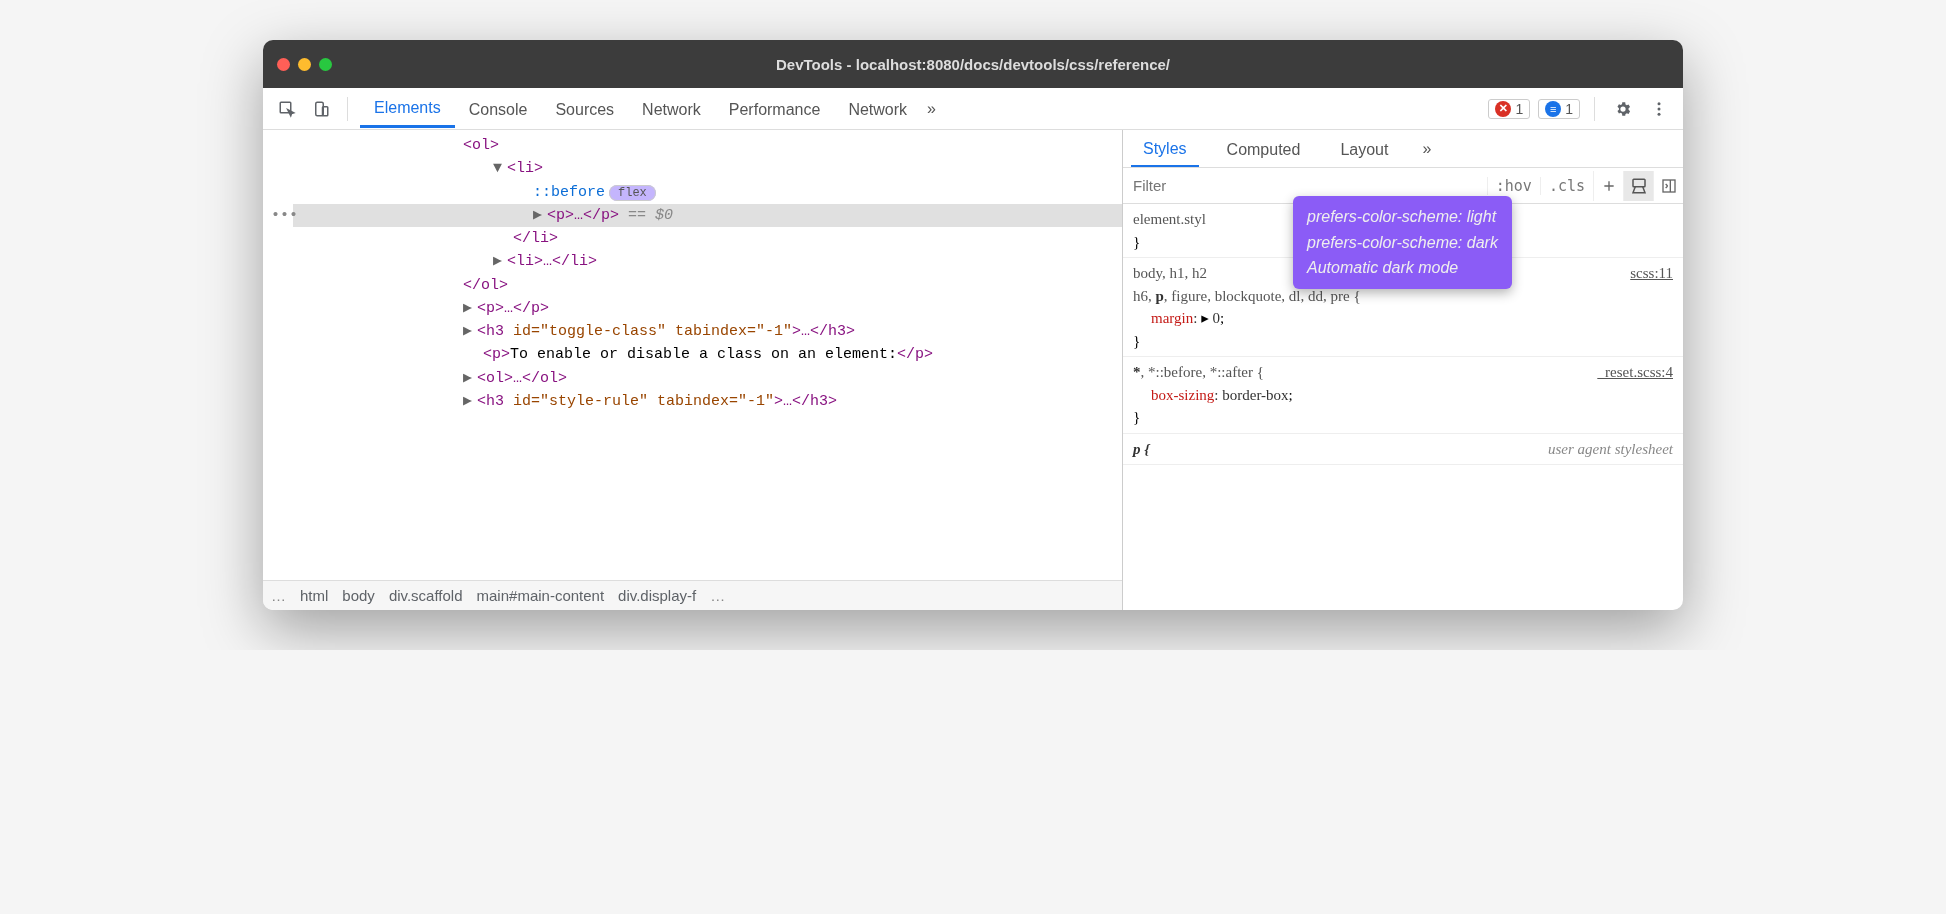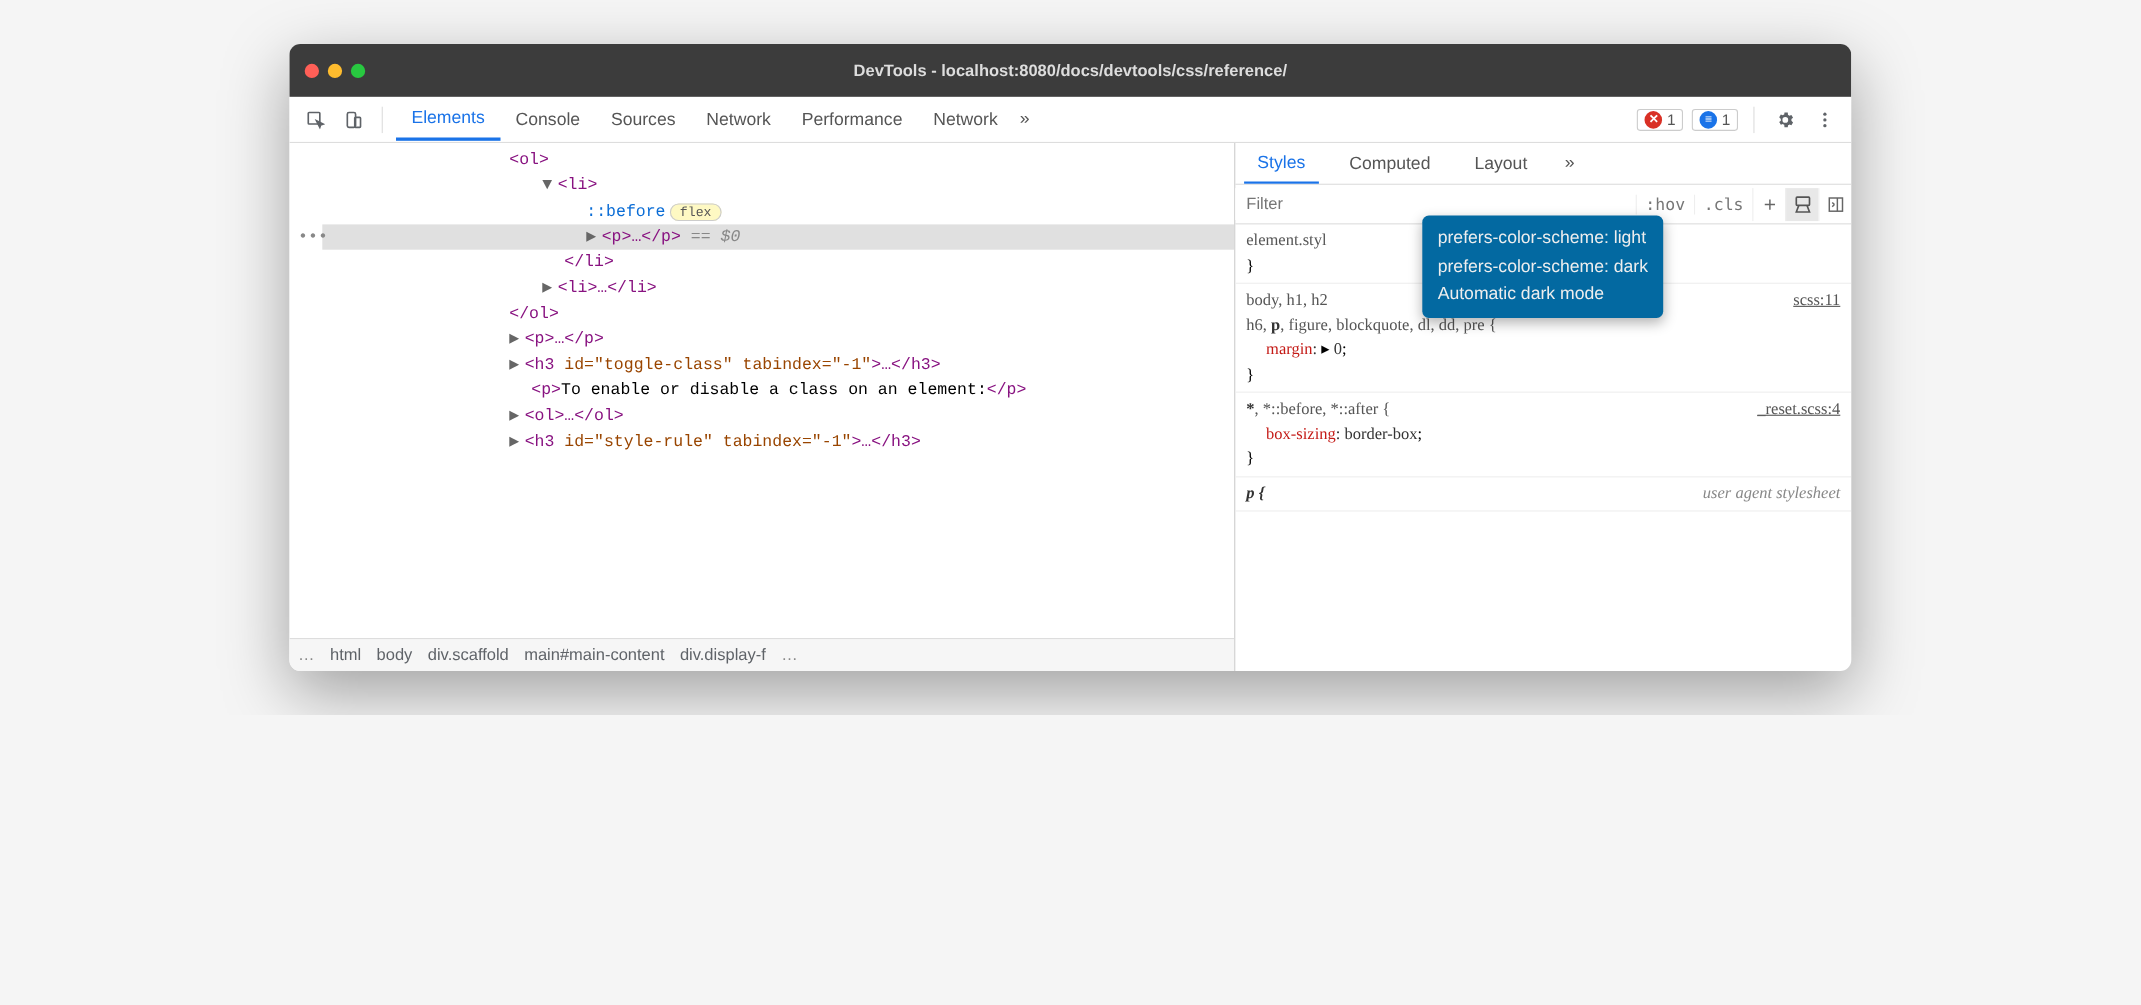--- a/index.html
+++ b/index.html
@@ -115,21 +115,21 @@
   font-size: 15px;
   padding: 4px 0 4px 30px;
   line-height: 1.55;
   position: relative;
 }
 .dom .row { white-space: nowrap; }
 .dom .tag { color: #881280; }
 .dom .attr { color: #994500; }
 .dom .pseudo { color: #0b6dd6; }
 .dom .flex-pill {
-  background: #fef9c3; border:1px solid #ccc;
+  background: #c4b5fd; border:1px solid #ccc;
   border-radius: 10px; padding: 0 8px;
   font-size: 12px; color:#555; margin-left:4px;
 }
 .dom .sel-row {
   background: #e0e0e0;
 }
 .dom .dollar { color: #888; font-style: italic; }
 .dom-arrow { color:#666; display:inline-block; width:14px; }
 .gutter-dots {
   position:absolute; left:8px; color:#888;
@@ -212,28 +212,29 @@
 .rule .sel-match { font-weight:600; color:#333; }
 .rule .prop { color:#c41a16; margin-left: 18px; }
 .rule .val { color:#333; }
 .rule .colon { color:#333; }
 .rule .link { float:right; color:#555; text-decoration:underline; }
 .rule .ua { float:right; color:#888; font-style:italic; }
 .tooltip {
   position:absolute;
   top: 66px;
   left: 170px;
-  background:#0369a1;
+  background:#8b5cf6;
   color:#eee;
   border-radius:6px;
   padding:8px 14px;
   font-size:16px;
   line-height: 1.6;
   box-shadow: 0 4px 12px rgba(0,0,0,.3);
   z-index: 10;
+  font-style: italic;
 }
 .chev { font-size:16px; color:#555; padding:0 6px;}
 .gear svg, .kebab svg { width:18px; height:18px; }
 </style>
 </head>
 <body>
 
 <div class="window">
   <div class="titlebar">
     <div class="traffic">

